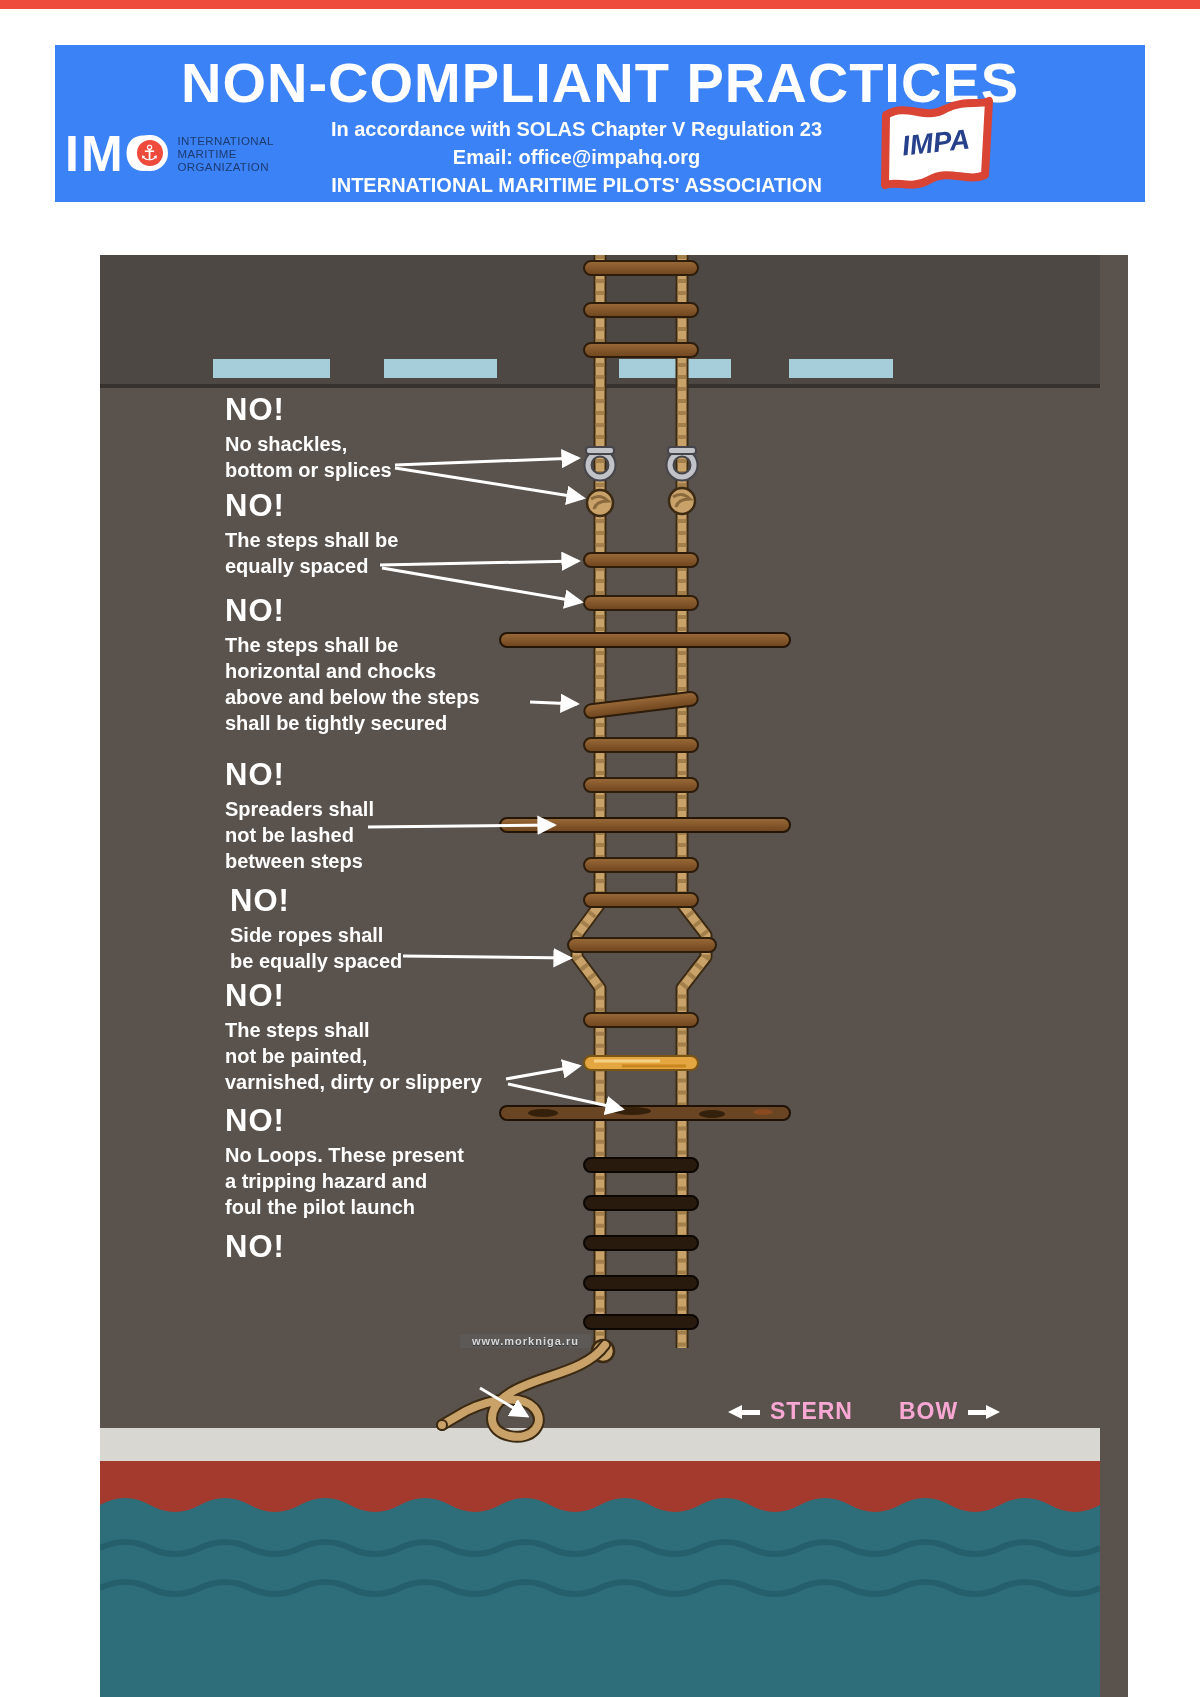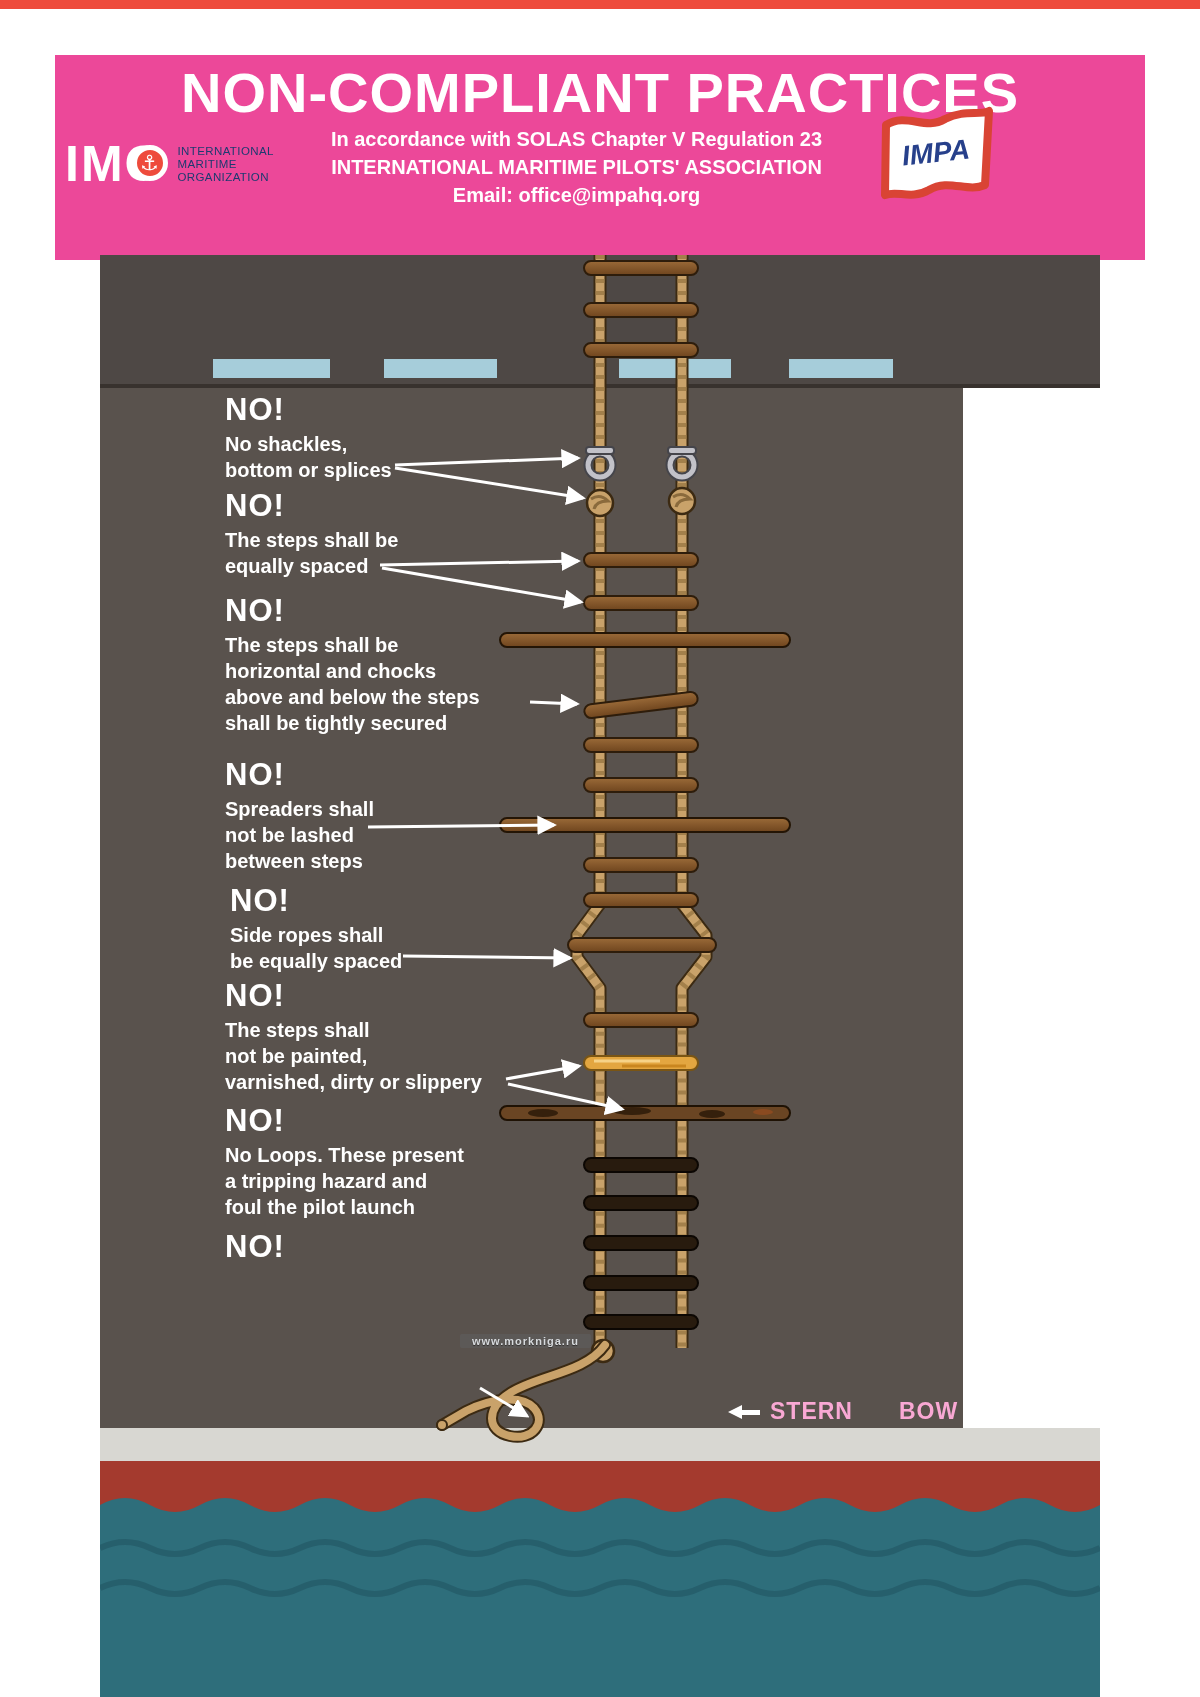--- a/index.html
+++ b/index.html
@@ -1,36 +1,36 @@
 <!DOCTYPE html>
 <html><head>
 <meta charset="utf-8">
 <style>
   * { margin:0; padding:0; box-sizing:border-box; }
   html,body { width:1200px; background:#ffffff; font-family:"Liberation Sans", sans-serif; }
   #page { position:relative; width:1200px; height:1697px; background:#ffffff; overflow:hidden; }
 
   
   .top-strip { position:absolute; top:0; left:0; width:1200px; height:9px; background:#ee4b3c; }
-  .header { position:absolute; left:55px; top:55px; width:1090px; height:205px; background:#ec4899; color:#fff; }
+  .header { position:absolute; left:55px; top:45px; width:1090px; height:157px; background:#3b82f6; color:#fff; }
   .poster-title { text-align:center; font-size:56px; font-weight:bold; letter-spacing:1px; padding-top:8px; line-height:60px; }
   .subtitle { text-align:center; font-size:20px; font-weight:bold; line-height:28px; margin-top:2px; padding-right:47px; }
   .download-note { text-align:center; font-size:20px; font-weight:bold; margin-top:7px; }
 
   .imo-logo { position:absolute; left:10px; top:84px; display:flex; align-items:center; }
   .imo-text { position:relative; font-size:50px; font-weight:bold; color:#fff; letter-spacing:2px; line-height:50px; }
   .imo-emblem { position:absolute; right:-3px; top:6px; width:36px; height:36px; border-radius:50%;
                 background:#ee4b3c; border:5px solid #fff; display:flex; align-items:center; justify-content:center;
                 font-family:"DejaVu Sans", sans-serif; font-size:21px; color:#fff; }
   .imo-caption { margin-left:12px; white-space:pre-line; color:#1d3a70; font-weight:normal; font-size:11.5px; line-height:13px; letter-spacing:.4px; }
 
   .impa-flag { position:absolute; right:150px; top:50px; }
 
   
-  .diagram { position:absolute; left:100px; top:255px; width:863px; height:1442px; background:#59524d; }
+  .diagram { position:absolute; left:100px; top:255px; width:1028px; height:1442px; background:#59524d; }
   .scene { position:absolute; left:0; top:0; }
 
   .annotation { position:absolute; color:#ffffff; }
   .annotation h2 { font-size:31px; font-weight:bold; letter-spacing:1px; line-height:33px; margin-bottom:5px; }
   .annotation p { font-size:20px; font-weight:bold; line-height:26px; white-space:pre-line; }
 
   .stern-bow { position:absolute; left:628px; top:1143px; display:flex; align-items:center; color:#f9a8d4;
                font-size:23px; font-weight:bold; letter-spacing:1px; }
   .stern-bow .lbl { margin:0 10px; }
   .stern-bow .gap { width:26px; }
@@ -43,22 +43,22 @@
 <body>
 
 <div id="page">
 
   <div class="top-strip"></div>
 
   <div class="header">
     <h1 class="poster-title">NON-COMPLIANT PRACTICES</h1>
     <div class="subtitle">
       <div>In accordance with SOLAS Chapter V Regulation 23</div>
+      <div>Email: office@impahq.org</div>
       <div>INTERNATIONAL MARITIME PILOTS' ASSOCIATION</div>
-      <div>Email: office@impahq.org</div>
     </div>
 
     <div class="imo-logo">
       <span class="imo-text">
         <span>IMO</span>
         <span class="imo-emblem">⚓</span>
       </span>
       <span class="imo-caption">INTERNATIONAL
 MARITIME
 ORGANIZATION</span>

